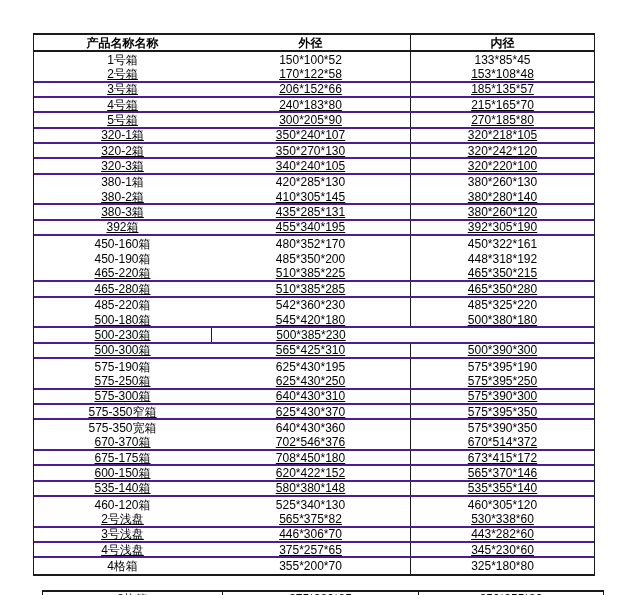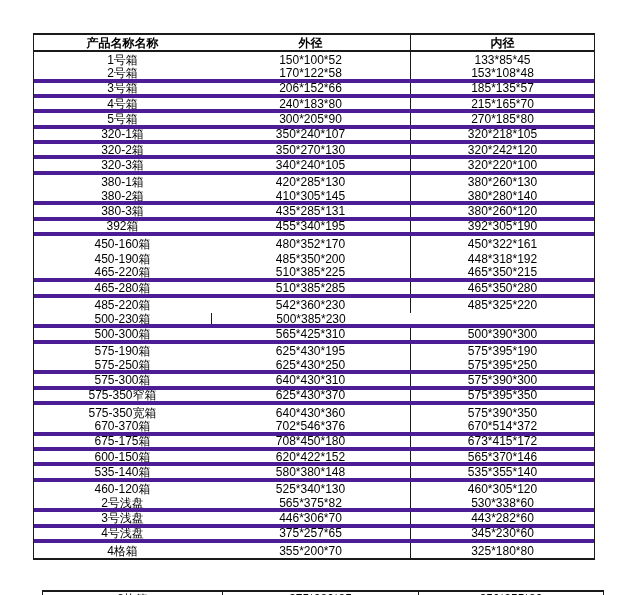--- a/index.html
+++ b/index.html
@@ -11,21 +11,21 @@
   .page{position:relative;width:569px;height:595px;background:#fff;margin-top:20px;}
   .main-table{
     position:absolute;left:33px;top:13px;width:562px;
     border:1px solid #1a1a1a;border-top-width:2px;border-bottom-width:2px;
     box-sizing:border-box;background:#fff;
   }
   .trow{
     display:grid;grid-template-columns:177px 199px 1fr;
     height:15.35px;box-sizing:border-box;
   }
-  .trow.bb{border-bottom:4px solid #4c1d95;}
+  .trow.bb{border-bottom:2px solid #4c1d95;text-decoration:underline;}
   .trow.header{
     height:17px;font-weight:bold;border-bottom:2px solid #1a1a1a;
   }
   .cell{
     display:flex;align-items:center;justify-content:center;
     font-size:12px;line-height:1;white-space:nowrap;overflow:hidden;
     box-sizing:border-box;
   }
   .trow .cell.c3{border-left:1px solid #1a1a1a;text-align:center;}
   .footer-row{
@@ -128,20 +128,25 @@
           <div class="cell c1">465-280箱</div>
           <div class="cell c2">510*385*285</div>
           <div class="cell c3">465*350*280</div>
         </div>
         <div class="trow">
           <div class="cell c1">485-220箱</div>
           <div class="cell c2">542*360*230</div>
           <div class="cell c3">485*325*220</div>
         </div>
         <div class="trow bb">
+          <div class="cell c1">500-180箱</div>
+          <div class="cell c2">545*420*180</div>
+          <div class="cell c3">500*380*180</div>
+        </div>
+        <div class="trow bb">
           <div class="cell c1">500-230箱</div>
           <div class="cell c3">500*385*230</div>
         </div>
         <div class="trow bb">
           <div class="cell c1">500-300箱</div>
           <div class="cell c2">565*425*310</div>
           <div class="cell c3">500*390*300</div>
         </div>
         <div class="trow">
           <div class="cell c1">575-190箱</div>

